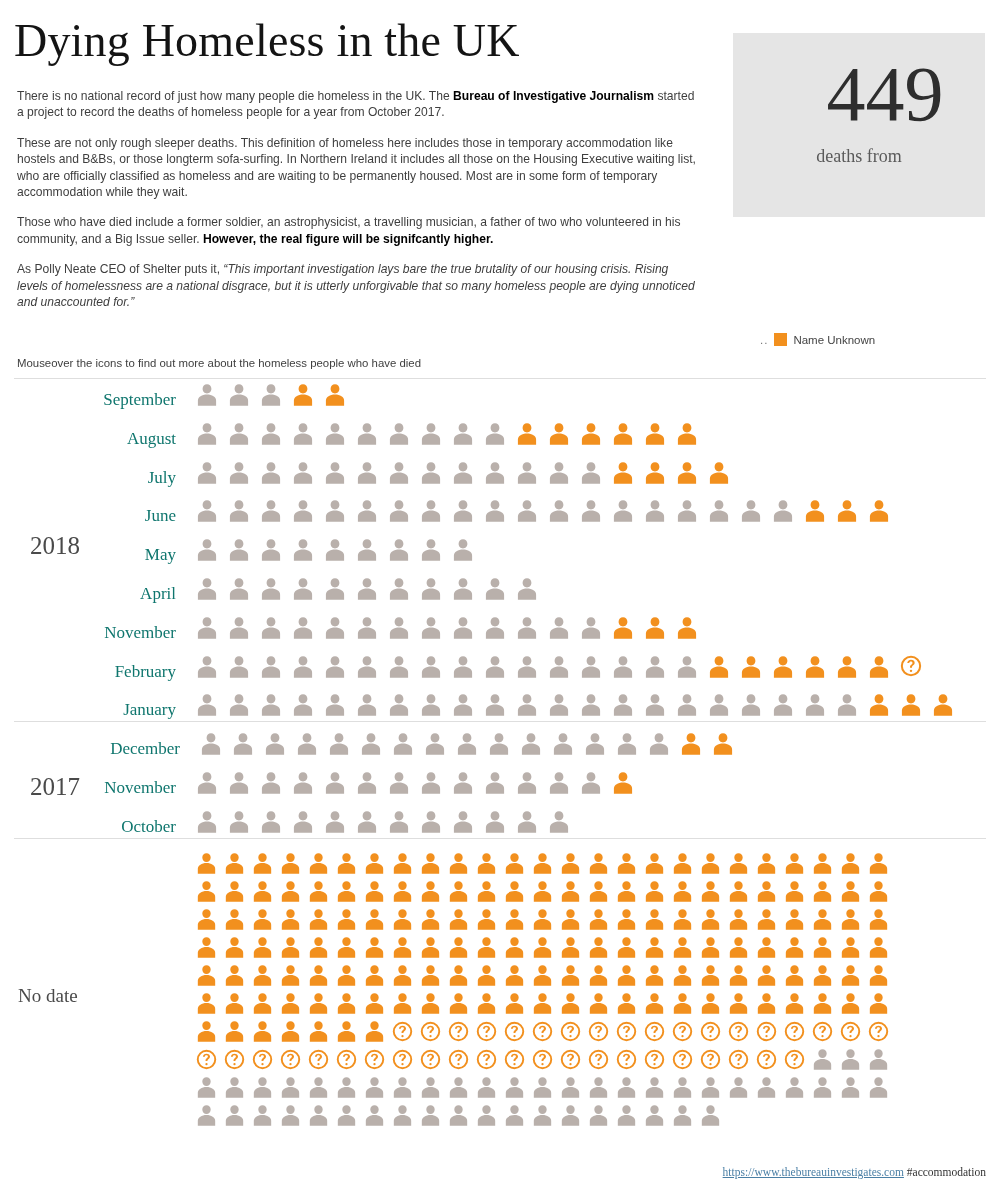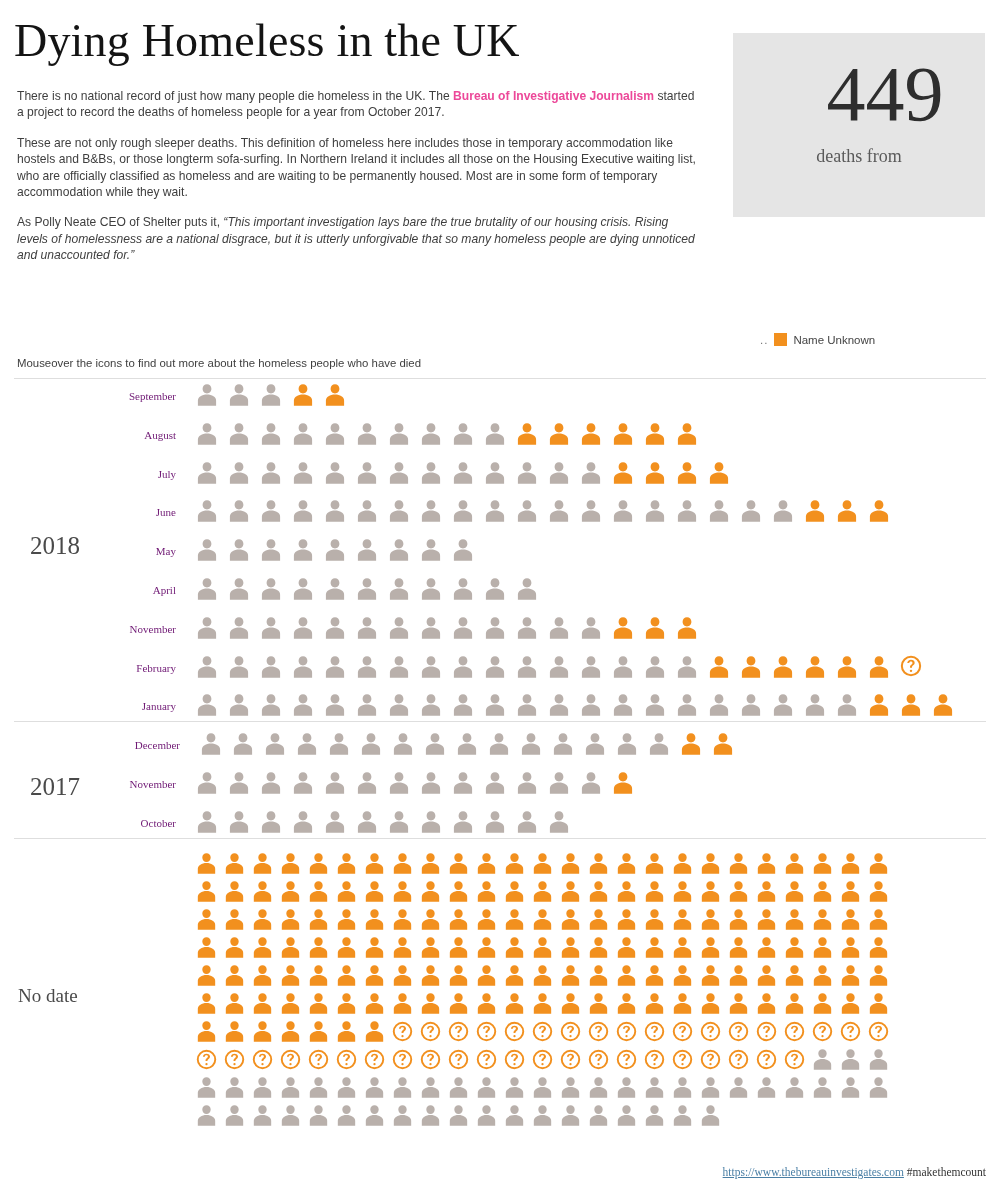--- a/index.html
+++ b/index.html
@@ -18,21 +18,21 @@
     position:absolute;left:14px;top:14px;
     font-family:"Liberation Serif", serif;
     font-size:46px;line-height:54px;
     color:#141414;font-weight:400;letter-spacing:.2px;
   }
   .intro{position:absolute;left:17px;top:88px;width:680px;}
   .intro p{
     margin:0 0 14px 0;
     font-size:12.1px;line-height:16.4px;color:#3e3e3e;
   }
-  .intro p b{font-weight:700;color:#ec4899;}
+  .intro p b{font-weight:700;color:#000000;}
   .intro p i{font-style:italic;}
   .mouseover{
     position:absolute;left:17px;top:357px;
     font-size:11.4px;color:#3e3e3e;
   }
 
   
   .statcard{
     position:absolute;left:733px;top:33px;width:252px;height:184px;
     background:#e5e5e5;
@@ -59,21 +59,21 @@
   }
   .legend .dots{color:#777;font-size:11.5px;letter-spacing:1px;}
   .legend .swatch{width:13px;height:13px;background:#f2901e;display:inline-block;}
 
   
   .rule{position:absolute;left:14px;width:972px;height:1px;background:#dedede;}
 
   .monthrow{position:absolute;height:30px;}
   .monthlabel{
     position:absolute;left:0;width:176px;text-align:right;
-    font-family:"Liberation Serif", serif;font-size:11px;color:#701a75;
+    font-family:"Liberation Serif", serif;font-size:17px;color:#0f766e;
     top:7px;
   }
   .icons{position:absolute;left:196px;top:0;height:30px;white-space:nowrap;font-size:0;}
   .yearlabel{
     position:absolute;
     font-family:"Liberation Serif", serif;font-size:25px;color:#4a4a4a;
   }
 
   
   .ic{display:inline-block;width:32px;height:26px;vertical-align:top;}
@@ -101,20 +101,21 @@
 </head>
 <body>
 
 <div class="page">
 
   <div class="title">Dying Homeless in the UK</div>
 
   <div class="intro">
       <p><span>There is no national record of just how many people die homeless in the UK. The </span><b>Bureau of Investigative Journalism</b><span> started a project to record the deaths of homeless people for a year from October 2017.</span></p>
       <p><span>These are not only rough sleeper deaths. This definition of homeless here includes those in temporary accommodation like hostels and B&amp;Bs, or those longterm sofa-surfing. In Northern Ireland it includes all those on the Housing Executive waiting list, who are officially classified as homeless and are waiting to be permanently housed. Most are in some form of temporary accommodation while they wait.</span></p>
+      <p><span>Those who have died include a former soldier, an astrophysicist, a travelling musician, a father of two who volunteered in his community, and a Big Issue seller.  </span><b>However, the real figure will be signifcantly higher.</b></p>
       <p><span>As Polly Neate CEO of Shelter puts it,  </span><i>“This important investigation lays bare the true brutality of our housing crisis. Rising levels of homelessness are a national disgrace, but it is utterly unforgivable that so many homeless people are dying unnoticed and unaccounted for.”</i></p>
     </div>
 
   <div class="mouseover">Mouseover the icons to find out more about the homeless people who have died</div>
 
   <div class="statcard">
     <div class="statnum">449</div>
     <div class="statline1">deaths from</div>
   </div>
 
@@ -1520,16 +1521,16 @@
             <path fill="#b9b0ab" d="M11 1.2c-2.6 0-4.4 1.9-4.4 4.5 0 2.6 1.9 4.7 4.4 4.7s4.4-2.1 4.4-4.7c0-2.6-1.8-4.5-4.4-4.5z"></path>
             <path fill="#b9b0ab" d="M11 11.6c-5 0-9.1 2.6-9.1 5.9v5.3h18.2v-5.3c0-3.3-4.1-5.9-9.1-5.9z"></path>
           </svg></span><span class="ic"><svg viewBox="0 0 22 24" xmlns="http://www.w3.org/2000/svg">
             <path fill="#b9b0ab" d="M11 1.2c-2.6 0-4.4 1.9-4.4 4.5 0 2.6 1.9 4.7 4.4 4.7s4.4-2.1 4.4-4.7c0-2.6-1.8-4.5-4.4-4.5z"></path>
             <path fill="#b9b0ab" d="M11 11.6c-5 0-9.1 2.6-9.1 5.9v5.3h18.2v-5.3c0-3.3-4.1-5.9-9.1-5.9z"></path>
           </svg></span></div>
     </div>
 
   <div class="footer">
     <a href="#">https://www.thebureauinvestigates.com</a>
-    <span class="tag">#makethemcount</span>
+    <span class="tag">#accommodation</span>
   </div>
 
 </div>
 
 </body></html>

